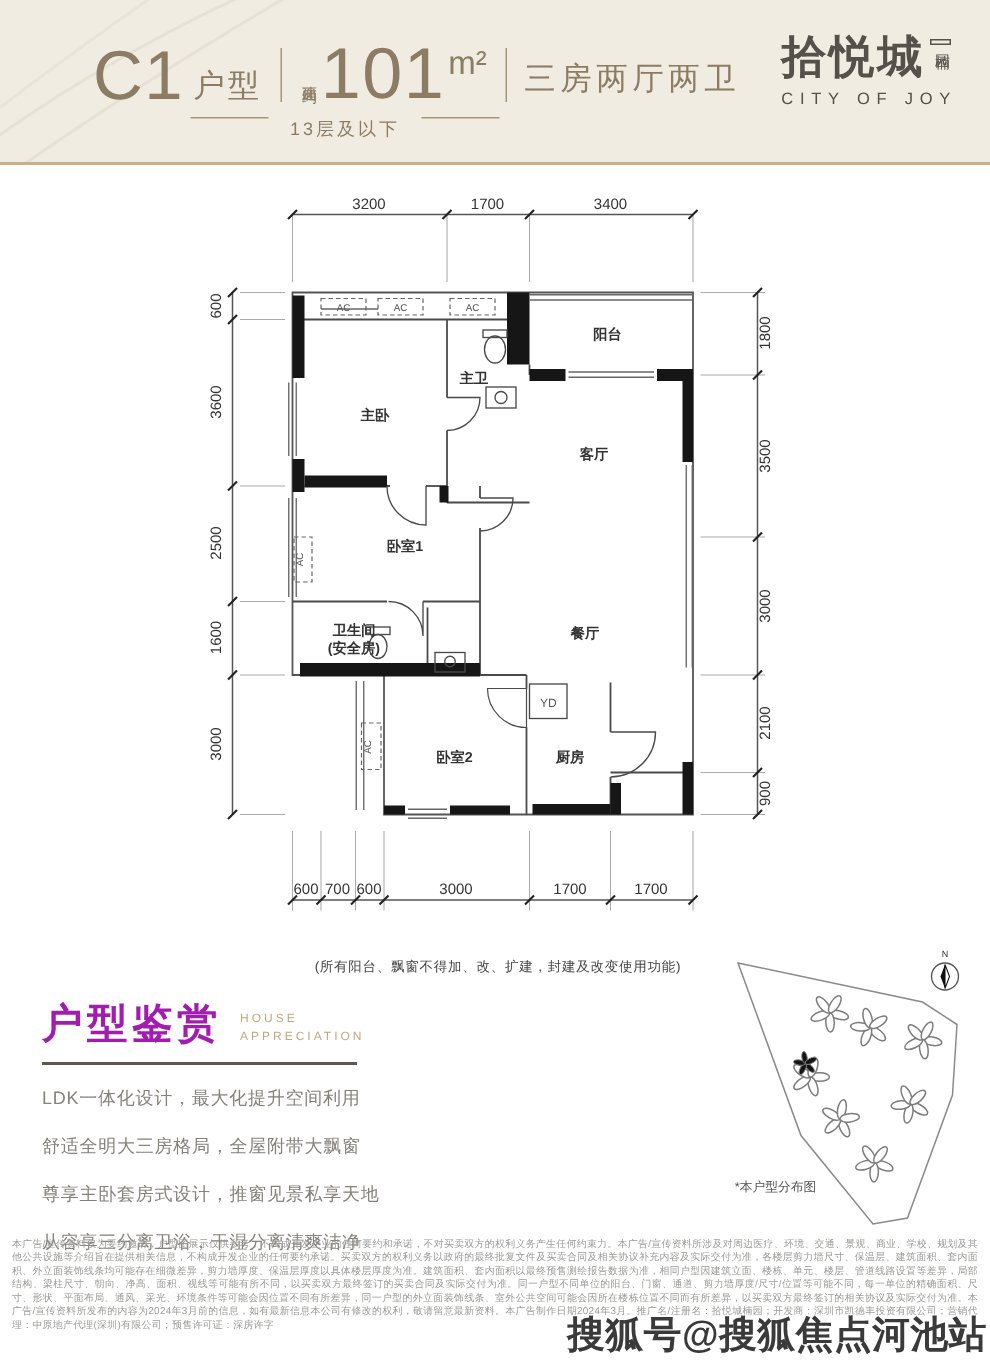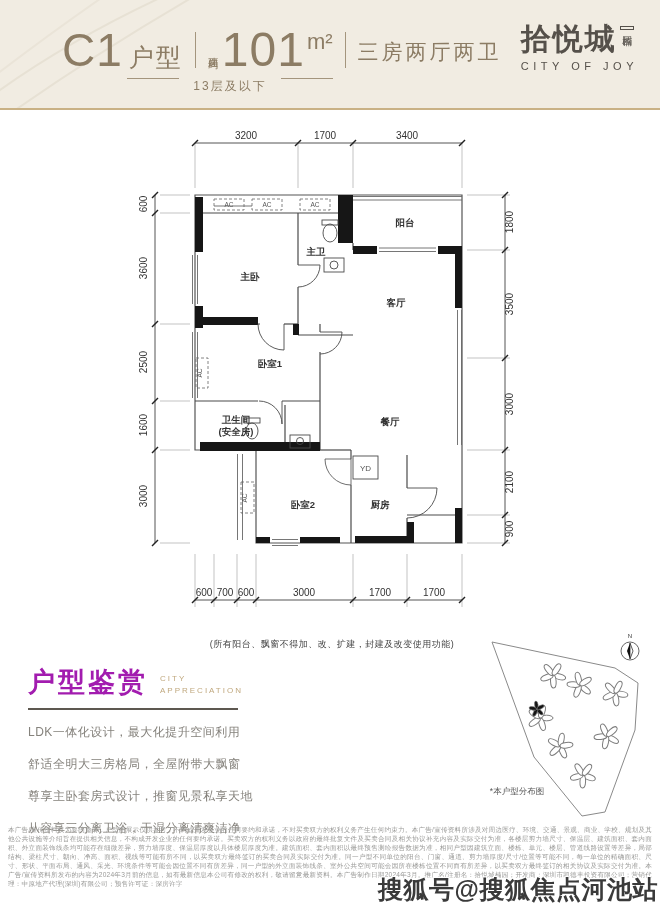--- a/index.html
+++ b/index.html
@@ -4,21 +4,21 @@
 <style>
   html,body{margin:0;padding:0;background:#e8e8e8;}
   .page{position:relative;width:660px;height:908px;background:#ffffff;overflow:hidden;
         font-family:"Liberation Sans","DejaVu Sans",sans-serif;}
   
   .header{position:absolute;left:0;top:0;width:660px;height:108px;background:#f1ece2;
           border-bottom:2px solid #c9b185;}
   .hdr-deco{position:absolute;left:0;top:0;pointer-events:none;}
   .hdr-row{position:absolute;left:62px;top:26px;display:flex;align-items:center;color:#8c7c64;}
   .unit-code{font-size:46px;line-height:1;letter-spacing:1px;}
-  .unit-type{font-size:25px;margin-left:6px;margin-top:14px;letter-spacing:2px;}
+  .unit-type{font-size:21px;margin-left:6px;margin-top:14px;letter-spacing:2px;}
   .vdiv{width:1px;height:36px;background:#a4957d;margin:0 12px;}
   .area-prefix{writing-mode:vertical-rl;text-orientation:upright;font-size:10px;line-height:1.1;
                letter-spacing:1px;margin-right:3px;}
   .area-value{font-size:48px;line-height:1;letter-spacing:1px;}
   .area-unit{font-size:22px;margin-top:-16px;margin-left:2px;}
   .layout-desc{font-size:21px;letter-spacing:3px;margin-top:4px;}
   .floor-note{position:absolute;left:0;top:78px;width:460px;display:flex;
               justify-content:center;color:#8c7c64;font-size:12px;letter-spacing:2px;}
   .floor-note .dash{width:52px;height:1px;background:#a4957d;margin:0 14px;}
   .logo{position:absolute;right:22px;top:24px;text-align:center;color:#55504a;}
@@ -286,21 +286,21 @@
     </g>
 
     <text x="332" y="537" font-size="9" fill="#444444" text-anchor="middle" letter-spacing="0.5">(所有阳台、飘窗不得加、改、扩建，封建及改变使用功能)</text>
   </svg>
   </div>
 
   <div class="apprec">
     <div class="apprec-head">
       <span class="apprec-title">户型鉴赏</span>
       <span class="apprec-sub">
-        <span>CITY</span><br>
+        <span>HOUSE</span><br>
         <span>APPRECIATION</span>
       </span>
     </div>
     <div class="apprec-rule"></div>
     <div class="apprec-list">
       <p>LDK一体化设计，最大化提升空间利用</p>
       <p>舒适全明大三房格局，全屋附带大飘窗</p>
       <p>尊享主卧套房式设计，推窗见景私享天地</p>
       <p>从容享三分离卫浴，干湿分离清爽洁净</p>
     </div>

